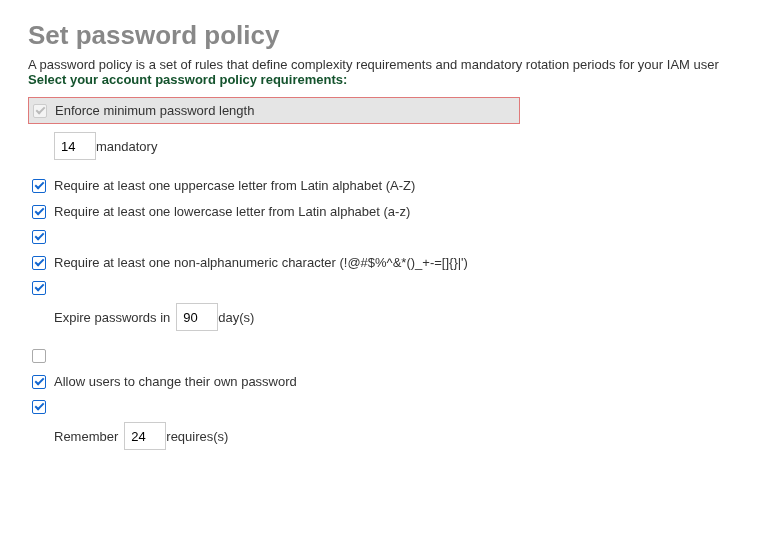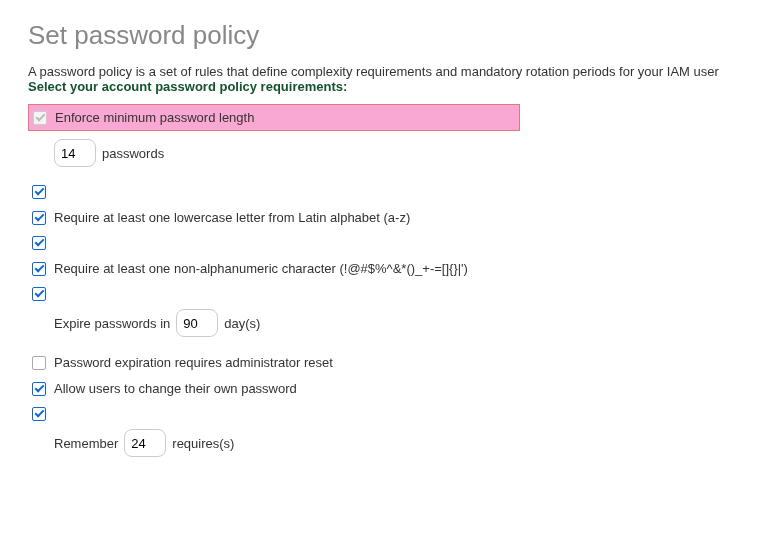--- a/index.html
+++ b/index.html
@@ -10,44 +10,44 @@
     body {
       font-family: Arial, Helvetica, sans-serif;
       font-size: 14px;
       color: #333;
       padding: 20px 28px;
       width: 772px;
       background: #fff;
     }
     .page-title {
       font-size: 26px;
-      font-weight: 400;
+      font-weight: 700;
       color: #888;
-      margin-bottom: 13px;
+      margin-bottom: 6px;
     }
     .description {
       font-size: 13px;
       color: #333;
       white-space: nowrap;
       overflow: hidden;
     }
     .section-label {
       font-size: 13px;
       font-weight: bold;
       color: #14532d;
       margin-bottom: 10px;
     }
     .option-row {
       display: flex;
       align-items: center;
       padding: 4px 0 4px 4px;
       margin-bottom: 3px;
     }
     .highlighted {
-      background: #f9a8d4;
+      background: #e5e5e5;
       border: 1px solid #e07a7a;
       padding: 5px 4px;
       width: 492px;
       margin-bottom: 8px;
     }
     .checkbox {
       width: 14px;
       height: 14px;
       border: 1px solid #aaa;
       border-radius: 2px;
@@ -96,47 +96,47 @@
       font-size: 13px;
       color: #333;
     }
     .sub-row .prefix-text {
       margin-right: 6px;
     }
     .sub-row input[type="text"] {
       width: 42px;
       height: 28px;
       border: 1px solid #ccc;
-      border-radius: 8px;
+      border-radius: 0;
       padding: 2px 6px;
       font-size: 13px;
       text-align: left;
-      margin-right: 6px;
     }
   </style>
 </head>
 <body>
 
 <h1 class="page-title">Set password policy</h1>
 
 <p class="description">A password policy is a set of rules that define complexity requirements and mandatory rotation periods for your IAM user</p>
 
 <p class="section-label">Select your account password policy requirements:</p>
 
 <div class="option-row highlighted">
   <span class="checkbox disabled checked"></span>
   <span class="option-label">Enforce minimum password length</span>
 </div>
 <div class="sub-row">
   <input type="text" value="14" style="">
-  <span>passwords</span>
+  <span>mandatory</span>
 </div>
 
 <div class="option-row">
   <span class="checkbox checked"></span>
+  <span class="option-label">Require at least one uppercase letter from Latin alphabet (A-Z)</span>
 </div>
 
 <div class="option-row">
   <span class="checkbox checked"></span>
   <span class="option-label">Require at least one lowercase letter from Latin alphabet (a-z)</span>
 </div>
 
 <div class="option-row">
   <span class="checkbox checked"></span>
 </div>
@@ -150,21 +150,20 @@
   <span class="checkbox checked"></span>
 </div>
 <div class="sub-row">
   <span class="prefix-text">Expire passwords in</span>
   <input type="text" value="90" style="">
   <span>day(s)</span>
 </div>
 
 <div class="option-row">
   <span class="checkbox"></span>
-  <span class="option-label">Password expiration requires administrator reset</span>
 </div>
 
 <div class="option-row">
   <span class="checkbox checked"></span>
   <span class="option-label">Allow users to change their own password</span>
 </div>
 
 <div class="option-row">
   <span class="checkbox checked"></span>
 </div>

